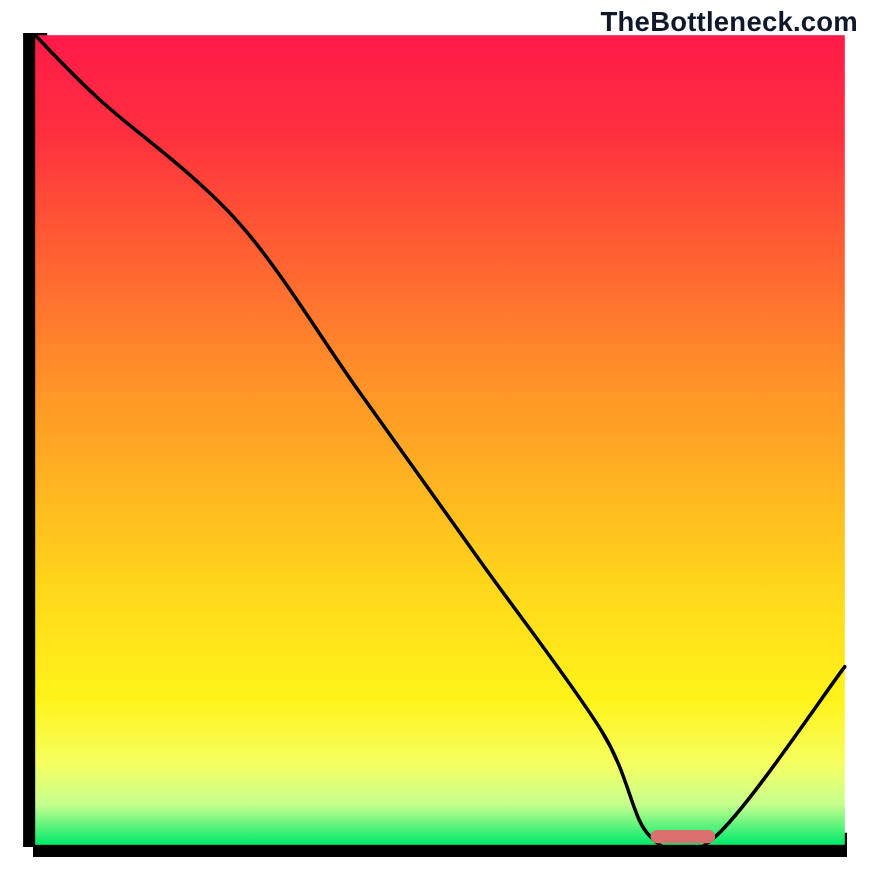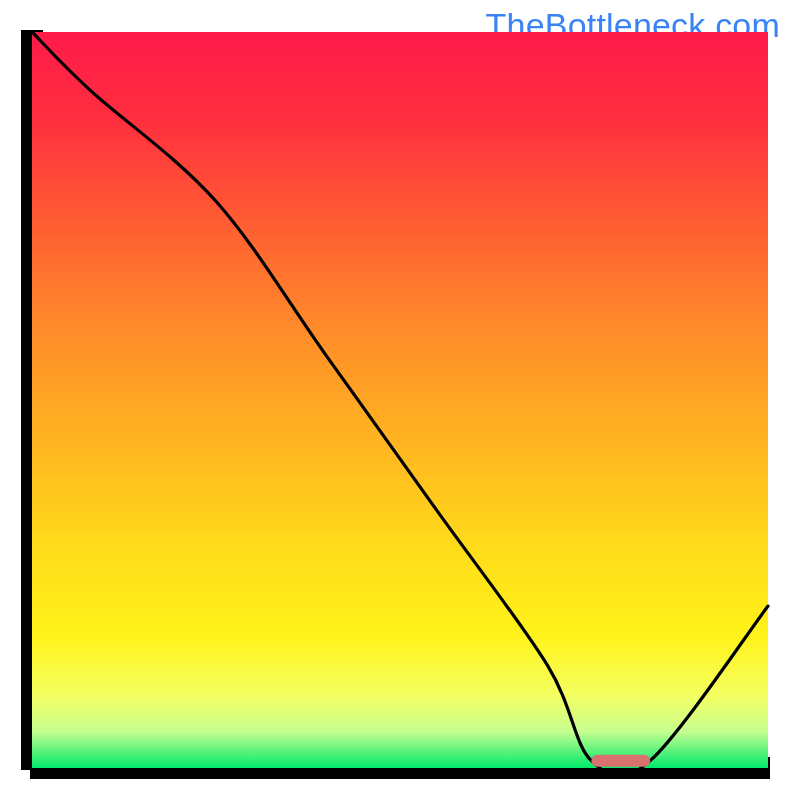--- a/index.html
+++ b/index.html
@@ -12,24 +12,24 @@
   }
   .chart-wrapper {
     position: relative;
     width: 800px;
     height: 800px;
   }
   .watermark {
     position: absolute;
     top: 6px;
     right: 20px;
-    font-size: 34px;
-    color: #3b82f6;
+    font-size: 25px;
+    color: #0f172a;
     letter-spacing: 0.2px;
-    font-weight: 400;
+    font-weight: 700;
   }
   svg {
     position: absolute;
     top: 0;
     left: 0;
   }
 </style>
 </head>
 <body>
 

